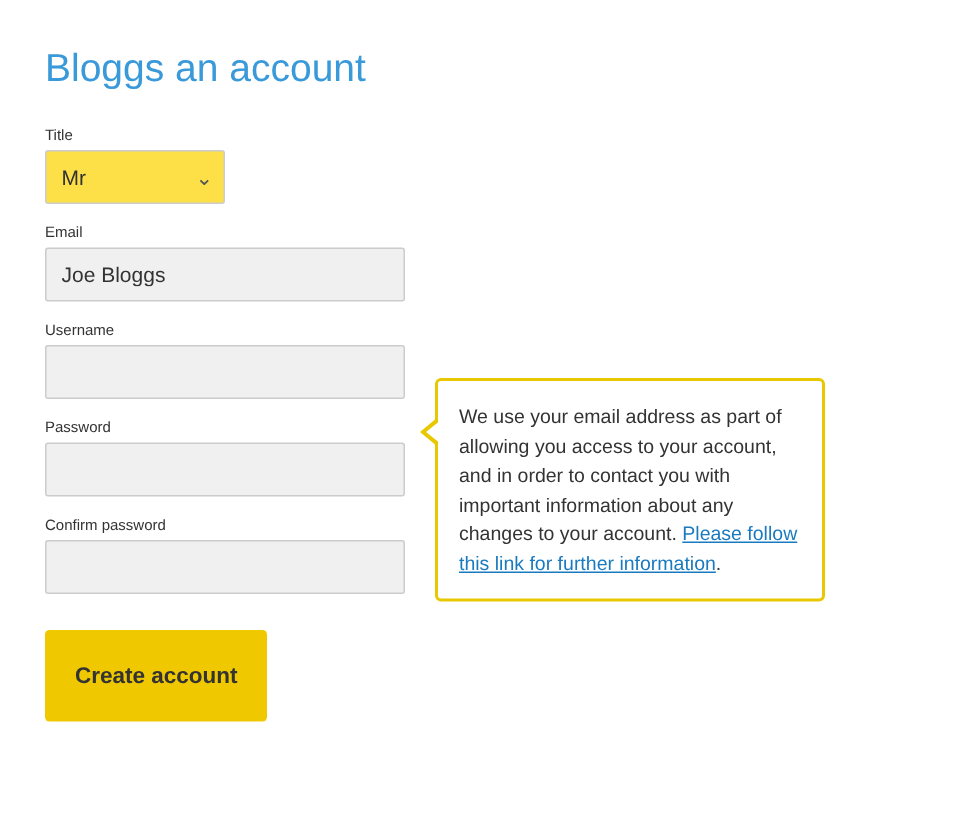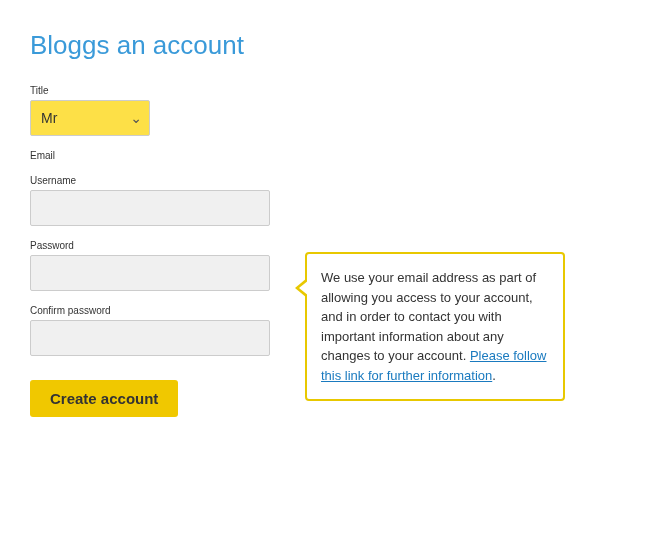--- a/index.html
+++ b/index.html
@@ -114,21 +114,21 @@
       right: 8px;
       top: 50%;
       transform: translateY(-50%);
       pointer-events: none;
       color: #555;
       font-size: 14px;
     }
 
     .tooltip-container {
       position: absolute;
-      left: 275px;
+      left: 260px;
       top: 222px;
       width: 260px;
       background: #fff;
       border: 2px solid #e8c800;
       border-radius: 4px;
       padding: 14px 14px;
       font-size: 13px;
       color: #333;
       line-height: 1.5;
       z-index: 10;
@@ -160,21 +160,21 @@
 
     .tooltip-link {
       color: #1a7abf;
       text-decoration: underline;
       cursor: pointer;
     }
 
     .create-btn {
       display: inline-block;
       margin-top: 10px;
-      padding: 10px 20px;
+      padding: 22px 20px;
       background-color: #f0c800;
       border: none;
       border-radius: 3px;
       font-size: 15px;
       font-weight: bold;
       color: #333;
       cursor: pointer;
       min-width: 140px;
     }
 
@@ -201,20 +201,21 @@
           <option>Miss</option>
           <option>Dr</option>
         </select>
         <span class="chevron-icon">⌄</span>
       </div>
     </div>
 
     
     <div class="form-group">
       <label class="form-label">Email</label>
+      <input type="text" class="form-input" value="Joe Bloggs" style="">
     </div>
 
     
 
     
     <div class="form-group">
       <label class="form-label">Username</label>
       <input type="text" class="form-input" style="">
     </div>
 

